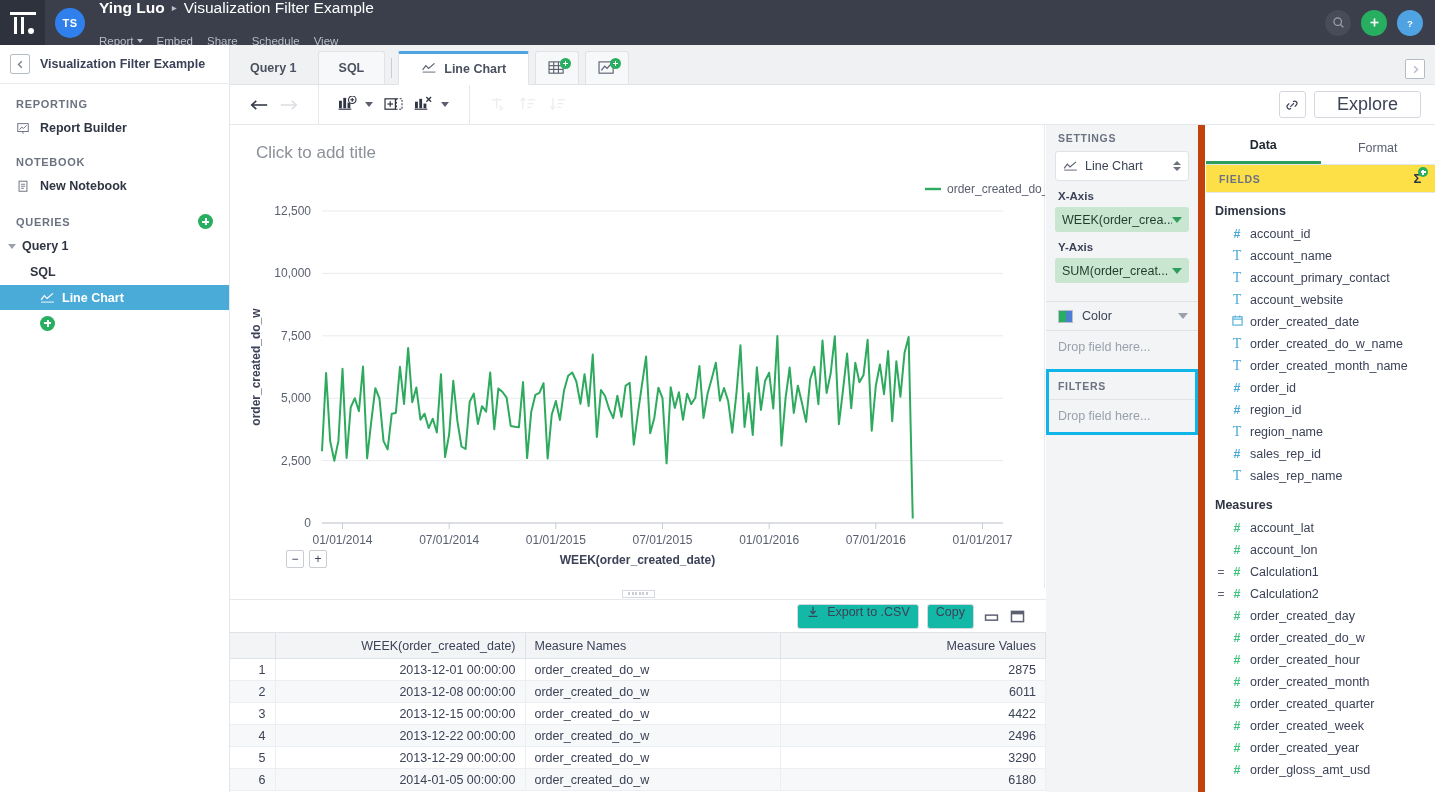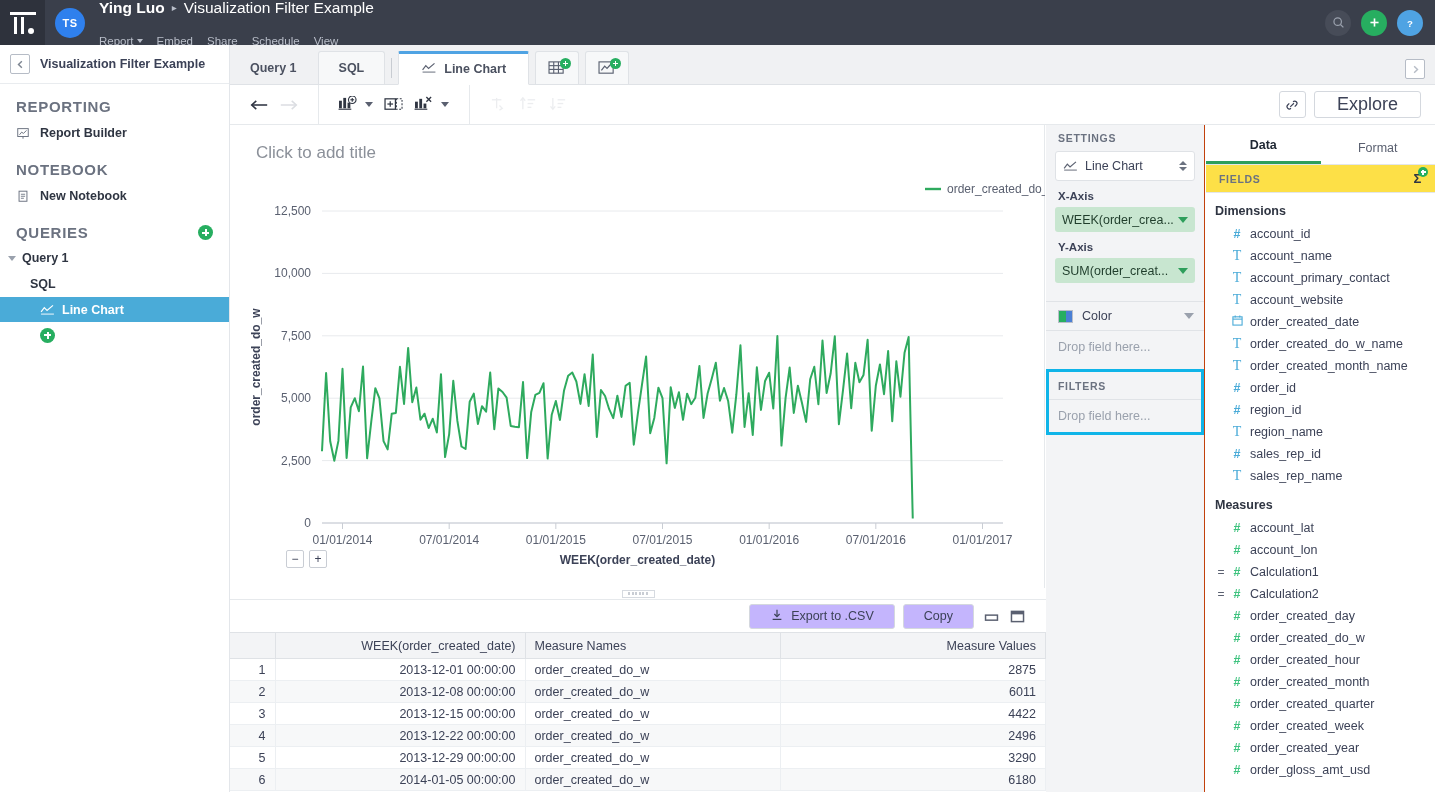--- a/index.html
+++ b/index.html
@@ -60,21 +60,21 @@
     height: 39px; display: flex; align-items: center; padding: 0 10px;
     border-bottom: 1px solid #e9ecef;
   }
   .sb-collapse {
     width: 20px; height: 20px; border: 1px solid #b6bcc6; border-radius: 2px;
     display: flex; align-items: center; justify-content: center; color: #7d8severity;
   }
   .sb-collapse svg { display:block; }
   .sb-head-label { margin-left: 10px; font-size: 12.5px; font-weight: bold; color: #3c4257; }
   .sb-section {
-    padding: 14px 0 4px 16px; font-size: 15px; font-weight: bold;
+    padding: 14px 0 4px 16px; font-size: 11px; font-weight: bold;
     letter-spacing: .7px; color: #6b7280;
   }
   .sb-section.with-action { display: flex; align-items: center; padding-right: 16px; }
   .sb-section.with-action .sp { margin-left: auto; }
   .sb-item { display: flex; align-items: center; height: 28px; padding-left: 16px; font-size: 12.5px; font-weight: bold; color: #2f3542; cursor: pointer; }
   .sb-item .ic { width: 20px; display: flex; align-items: center; }
   .sb-item .lbl { margin-left: 4px; }
   .sb-tree-item { display: flex; align-items: center; height: 26px; font-size: 12.5px; font-weight: bold; color: #2f3542; cursor: pointer; }
   .sb-tree-item.q { padding-left: 8px; }
   .sb-tree-item.sql { padding-left: 30px; }
@@ -175,21 +175,21 @@
     font-size: 12px; line-height: 1; color: #3c4257; cursor: pointer;
   }
   .xaxis-title {
     position: absolute; left: 0; top: 428px; width: 815px; text-align: center;
     font-size: 12px; font-weight: bold; color: #3c4257;
   }
 
   
   .settings {
     position: absolute; left: 1046px; top: 125px; width: 159px; height: 667px;
-    background: #f3f4f6; border-right: 1px solid #c2410c;
+    background: #f3f4f6; border-right: 7px solid #c2410c;
   }
   .st-head {
     height: 26px; display: flex; align-items: center; padding-left: 12px;
     font-size: 10.5px; font-weight: bold; letter-spacing: .7px; color: #6b7280;
   }
   .st-select {
     height: 30px; margin: 0 9px; background: #fff; border: 1px solid #dfe2e6; border-radius: 3px;
     display: flex; align-items: center; padding: 0 7px; cursor: pointer;
   }
   .st-select .lbl { margin-left: 7px; font-size: 12.5px; color: #3c4257; }
@@ -263,22 +263,22 @@
     width: 33px; height: 8px; border: 1px solid #d6dae0; background: #fff;
     display: flex; align-items: center; justify-content: center; gap: 1.5px; cursor: ns-resize;
   }
   .split-handle i { width: 2px; height: 3px; background: #c9cdd4; display:block; }
   .tablebar {
     position: absolute; left: 230px; top: 600px; width: 816px; height: 32px;
     display: flex; align-items: center; justify-content: flex-end; gap: 8px;
     padding-right: 20px; background: #fff;
   }
   .btn-outline {
-    height: 25px; padding: 0 20px; border: 1px solid #d4d8de; border-radius: 3px; background: #c4b5fd;
-    font-size: 12.5px; color: #3c4257; display: flex; align-items: center; gap: 7px; cursor: pointer;
+    height: 25px; padding: 0 8px; border: 1px solid #d4d8de; border-radius: 3px; background: #14b8a6;
+    font-size: 12.5px; color: #3c4257; display: flex; gap: 7px; cursor: pointer;
   }
   .panel-ico { width: 18px; height: 22px; display: flex; align-items: center; justify-content: center; cursor: pointer; }
   table.dt { position: absolute; left: 230px; top: 632px; width: 816px; border-collapse: collapse; font-size: 12.5px; }
   table.dt th {
     background: #f3f4f6; border-top: 1px solid #dfe2e6; border-bottom: 1px solid #dfe2e6;
     border-right: 1px solid #dfe2e6;
     height: 26px; font-weight: normal; color: #3c4257; padding: 0 9px; white-space: nowrap;
   }
   table.dt td {
     border-bottom: 1px solid #eceff2; border-right: 1px solid #eceff2;

